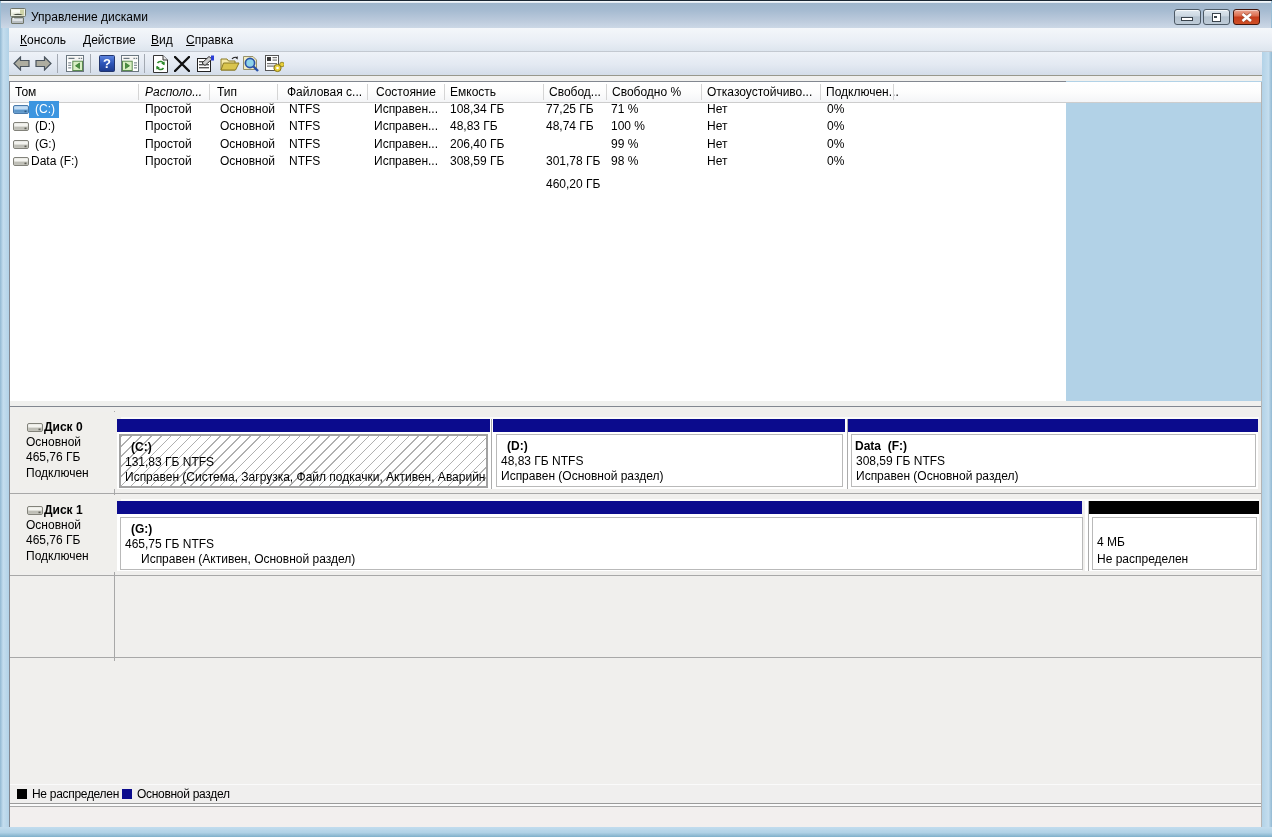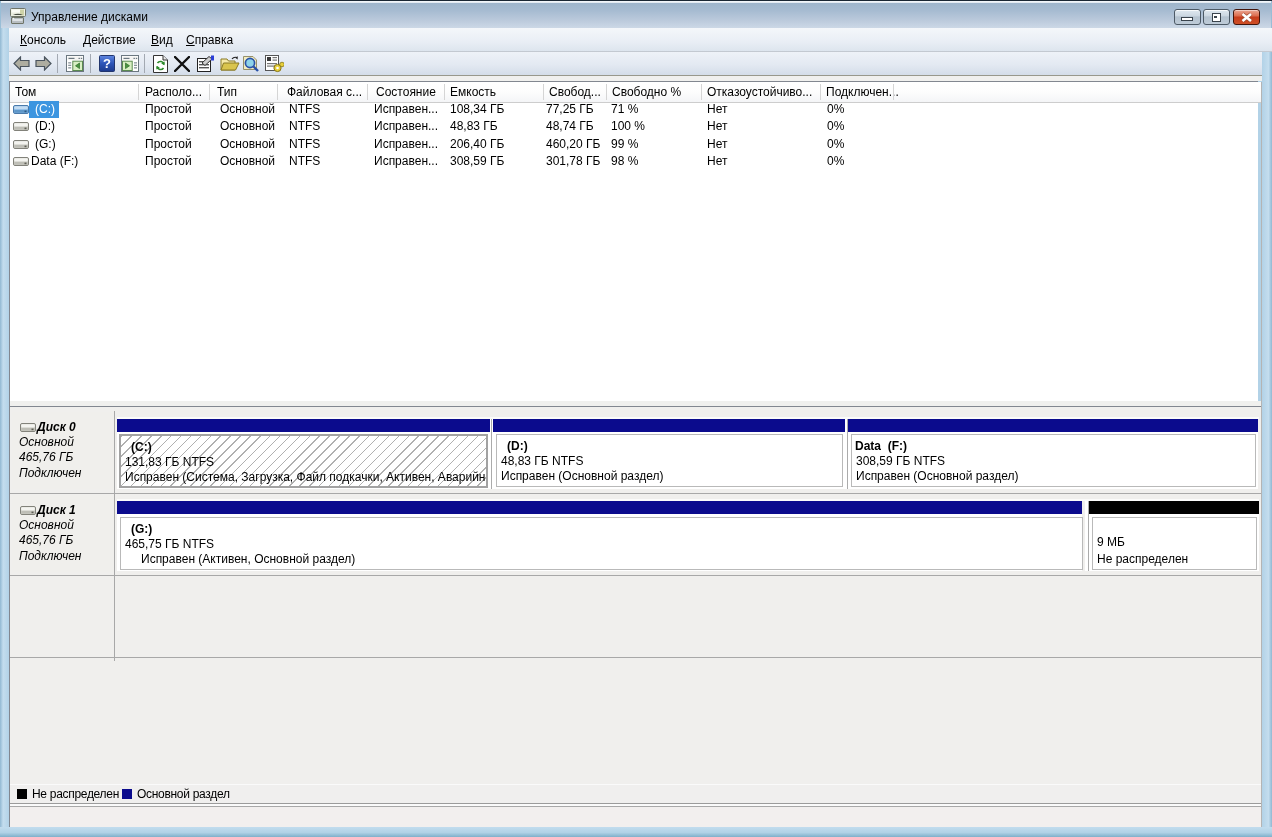--- a/index.html
+++ b/index.html
@@ -17,35 +17,35 @@
 #menubar{left:9px;top:28px;width:1251px;height:23px;
   background:linear-gradient(180deg,#f4f7fa 0%,#e9eef5 60%,#dde5ee 100%);
   border-bottom:1px solid #c3c9d1;padding-left:47px;}
 .menuitem{position:absolute;top:5px;font-size:12px;}
 #toolbar{left:9px;top:52px;width:1253px;height:23px;
   background:linear-gradient(180deg,#eef2f8 0%,#e3e9f2 55%,#d4dde9 100%);
   border-bottom:1px solid #98988c;}
 #gapstrip{left:9px;top:76px;width:1253px;height:5px;background:#f0f0ee;}
 .tsep{position:absolute;top:2px;width:1px;height:19px;background:#a3a9b2;}
 
-#list{left:10px;top:81px;width:1248px;height:320px;background:#fff;border-top:1px solid #828790;}
+#list{left:10px;top:81px;width:1056px;height:320px;background:#fff;border-top:1px solid #828790;}
 #lheader{position:absolute;left:0;top:0;width:1252px;height:20px;
   background:linear-gradient(180deg,#ffffff 0%,#fdfdfd 50%,#f4f5f7 100%);
   border-bottom:1px solid #cdcdcd;}
 .hsep{position:absolute;top:2px;width:1px;height:16px;background:#d5d5d5;}
 .hcell{position:absolute;top:3px;font-size:12px;white-space:nowrap;}
 .lrow{position:absolute;height:17px;line-height:17px;white-space:nowrap;}
 .lcell{position:absolute;top:0;font-size:12px;}
 #sel{position:absolute;left:19px;top:0px;width:30px;height:17px;background:#3c95e0;}
 
 #splitstrip{left:10px;top:401px;width:1252px;height:5px;background:#f0f0ee;}
 #panel{left:10px;top:406px;width:1252px;height:378px;background:#f0efed;border-top:1px solid #828790;}
 .rowsep{position:absolute;left:0;width:1252px;height:1px;background:#a8a8a8;}
 .lblsep{position:absolute;left:104px;top:4px;width:1px;height:250px;background:#a8a8a8;}
-.dlabel{position:absolute;left:2px;width:102px;height:77px;background:#f0efec;font-style:italic;}
+.dlabel{position:absolute;left:9px;width:102px;height:77px;background:#f0efec;}
 .dl-name{position:absolute;left:25px;top:8px;line-height:14px;font-weight:bold;font-size:12px;}
 .dl-line{position:absolute;left:7px;font-size:12px;line-height:14px;white-space:nowrap;}
 .pbar{position:absolute;height:13px;background:#0b0b8d;}
 .pw{position:absolute;height:70px;background:#fff;}
 .pvl{position:absolute;width:1px;height:70px;top:12px;background:#ababab;}
 .pvl2{position:absolute;width:1px;height:70px;top:94px;background:#ababab;}
 .pbody{position:absolute;background:#fff;border:1px solid #b9b9b9;}
 .pt1{position:absolute;left:10px;top:4px;font-weight:bold;font-size:12px;line-height:14px;white-space:nowrap;}
 .pt2{position:absolute;left:4px;top:19px;font-size:12px;line-height:14px;white-space:nowrap;}
 .pt3{position:absolute;left:4px;top:34px;font-size:12px;line-height:14px;white-space:nowrap;}
@@ -189,21 +189,21 @@
       <circle cx="12.5" cy="13" r="3.6" fill="#e7cf3a" stroke="#857314" stroke-width="1"></circle>
       <circle cx="12.5" cy="13" r="1.3" fill="#fff"></circle>
       <circle cx="17" cy="9.5" r="2.3" fill="#e7cf3a" stroke="#857314" stroke-width="0.8"></circle>
     </svg>
 </div>
 <div class="abs" id="gapstrip"></div>
 
 <div class="abs" id="list">
   <div id="lheader">
     <div class="hcell" style="left:5px;">Том</div>
-    <div class="hcell" style="left:135px;">Располо...</div>
+    <div class="hcell" style="left:135px;font-style:italic;">Располо...</div>
     <div class="hcell" style="left:207px;">Тип</div>
     <div class="hcell" style="left:277px;">Файловая с...</div>
     <div class="hcell" style="left:366px;">Состояние</div>
     <div class="hcell" style="left:440px;">Емкость</div>
     <div class="hcell" style="left:539px;">Свобод...</div>
     <div class="hcell" style="left:602px;">Свободно %</div>
     <div class="hcell" style="left:697px;">Отказоустойчиво...</div>
     <div class="hcell" style="left:816px;">Подключен...</div>
     <div class="hsep" style="left:128px;"></div>
     <div class="hsep" style="left:199px;"></div>
@@ -259,21 +259,21 @@
         <rect x="1.2" y="1.2" width="13.6" height="3" rx="1" fill="#f4f4f0"></rect>
         <rect x="1.2" y="5" width="13.6" height="2.8" rx="0.8" fill="#bebeb6"></rect>
         <rect x="11.5" y="5.6" width="2" height="1.6" fill="#5e5e56"></rect>
       </svg>
     <div class="lcell" style="left:25px;">(G:)</div>
     <div class="lcell" style="left:135px;">Простой</div>
       <div class="lcell" style="left:210px;">Основной</div>
       <div class="lcell" style="left:279px;">NTFS</div>
       <div class="lcell" style="left:364px;">Исправен...</div>
       <div class="lcell" style="left:440px;">206,40 ГБ</div>
-      <div class="lcell" style="left:536px;">460,20 ГБ</div>
+      <div class="lcell" style="left:536px;margin-top:40px;">460,20 ГБ</div>
       <div class="lcell" style="left:601px;">99 %</div>
       <div class="lcell" style="left:697px;">Нет</div>
       <div class="lcell" style="left:817px;">0%</div>
   </div>
   <div class="lrow" style="left:0;top:71px;width:1252px;">
     <svg class="abs" style="left:3px;top:4px" width="16" height="9" viewBox="0 0 16 9">
         <rect x="0.5" y="0.5" width="15" height="8" rx="1.5" fill="#d6d6cf" stroke="#82827a"></rect>
         <rect x="1.2" y="1.2" width="13.6" height="3" rx="1" fill="#f4f4f0"></rect>
         <rect x="1.2" y="5" width="13.6" height="2.8" rx="0.8" fill="#bebeb6"></rect>
         <rect x="11.5" y="5.6" width="2" height="1.6" fill="#5e5e56"></rect>
@@ -352,21 +352,21 @@
   <div class="pbar" style="left:107px;top:94px;width:965px;"></div>
   <div class="pbody" style="left:110px;top:110px;width:961px;height:51px;">
     <div class="pt1">(G:)</div>
     <div class="pt2" style="top:19px;">465,75 ГБ NTFS</div>
     <div class="pt3" style="top:34px;margin-left:16px;">Исправен (Активен, Основной раздел)</div>
   </div>
   <div class="pw" style="left:1075px;top:94px;width:174px;"></div>
     <div class="pvl2" style="left:1078px;"></div>
   <div class="pbar" style="left:1079px;top:94px;width:170px;background:#000;"></div>
   <div class="pbody" style="left:1082px;top:110px;width:163px;height:51px;">
-    <div class="pt2" style="top:17px;">9 МБ</div>
+    <div class="pt2" style="top:17px;">4 МБ</div>
     <div class="pt3" style="top:34px;">Не распределен</div>
   </div>
 
 </div>
 
 <div class="abs" id="legend">
   <div class="sq" style="left:7px;background:#000;"></div>
   <div class="abs" style="left:22px;top:2px;letter-spacing:-0.3px;">Не распределен</div>
   <div class="sq" style="left:112px;background:#0b0b8d;"></div>
   <div class="abs" style="left:127px;top:2px;letter-spacing:-0.3px;">Основной раздел</div>

